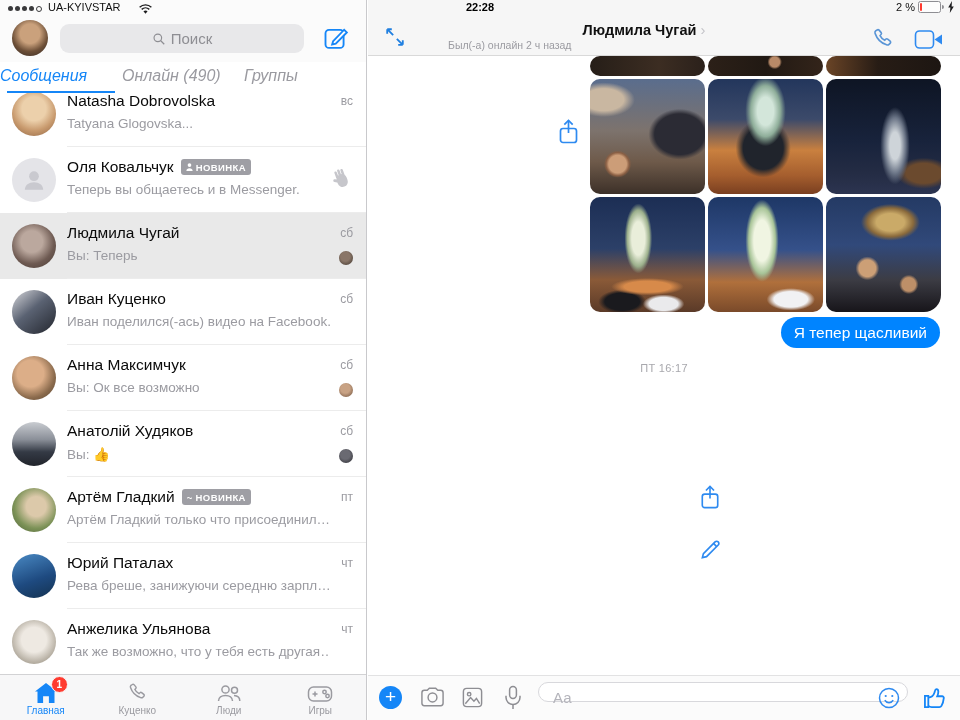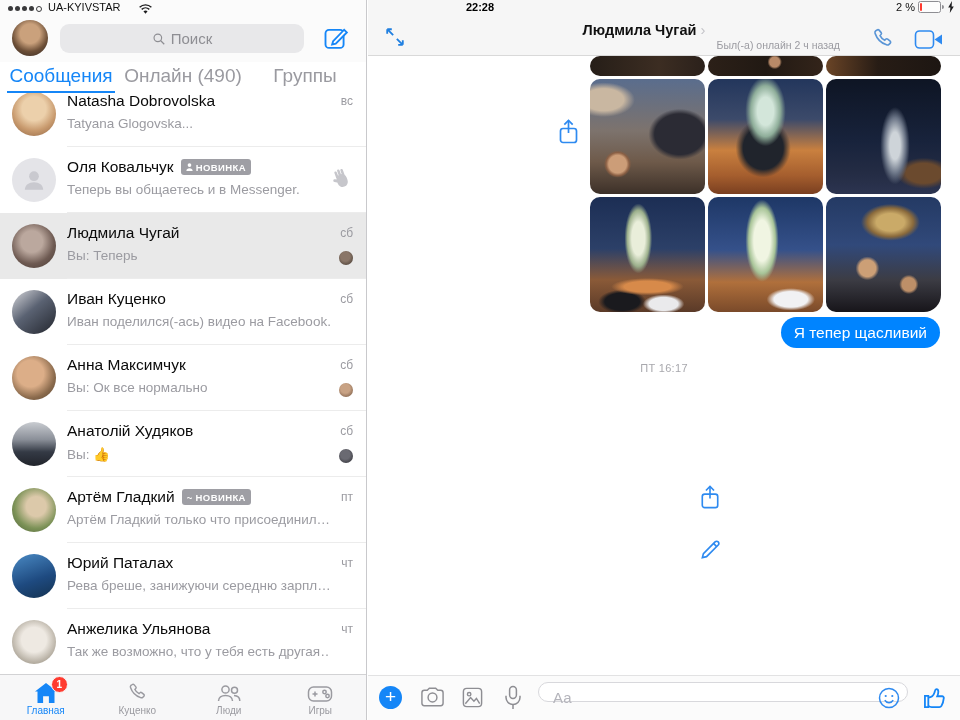--- a/index.html
+++ b/index.html
@@ -19,21 +19,21 @@
   .batt-cap{width:2px;height:4px;background:#8e8e93;border-radius:0 2px 2px 0;margin-left:-2px;}
   
   .left{position:absolute;left:0;top:0;width:367px;height:720px;background:#fff;border-right:1px solid #c9c9cc;box-sizing:border-box;}
   .lp-header{position:absolute;left:0;top:0;right:0;height:62px;background:#fbfbfb;}
   .av-main{position:absolute;left:12px;top:20px;width:36px;height:36px;border-radius:50%;
     background:radial-gradient(circle at 50% 38%,#caa17c 0 34%,#6e5038 62%,#2e2420 100%);}
   .search-field{position:absolute;left:60px;right:62px;top:24px;height:29px;border-radius:9px;background:#e8e8ea;
     display:flex;align-items:center;justify-content:center;gap:5px;color:#8e8e93;font-size:15px;}
   .compose-btn{position:absolute;right:16px;top:24px;width:28px;height:28px;}
   .lp-tabs{position:absolute;left:0;top:62px;right:0;height:31px;display:flex;border-bottom:1px solid #e9e9e9;background:#fff;}
-  .tab{flex:1;text-align:center;font-size:19px;line-height:28px;color:#9a9aa0;position:relative;}
+  .tab{flex:1;font-size:16px;line-height:28px;color:#9a9aa0;position:relative;font-style:italic;}
   .tab.active{color:#1586f7;}
   .tab.active:after{content:"";position:absolute;left:7px;right:7px;bottom:0;height:2px;background:#1586f7;}
   .chat-list{position:absolute;left:0;top:93px;right:0;bottom:45px;overflow:hidden;}
   .chat-row{position:relative;height:66px;background:#fff;}
   .chat-row.first{margin-top:-12px;}
   .chat-row.selected{background:#e9e9e9;}
   .chat-row:after{content:"";position:absolute;left:67px;right:0;bottom:0;height:1px;background:#ececec;}
   .c-av{position:absolute;left:12px;top:11px;width:44px;height:44px;border-radius:50%;}
   .c-name{position:absolute;left:67px;top:11px;right:60px;font-size:15.5px;font-weight:500;color:#0a0a0a;
     white-space:nowrap;overflow:hidden;display:flex;align-items:center;gap:7px;}
@@ -65,21 +65,21 @@
   .tb-ic{position:relative;height:24px;display:flex;align-items:flex-end;}
   .tb-badge{position:absolute;right:-10px;top:-4px;min-width:10px;height:15px;padding:0 2.5px;background:#ff3b30;
     border:1.5px solid #f7f7f8;border-radius:9px;color:#fff;font-size:10px;font-weight:bold;
     display:flex;align-items:center;justify-content:center;}
   
   .right{position:absolute;left:368px;top:0;right:0;height:720px;background:#fff;}
   .rp-header{position:absolute;left:0;top:0;right:0;height:56px;background:#f6f6f6;border-bottom:1px solid #d9d9d9;box-sizing:border-box;}
   .expand-btn{position:absolute;left:16px;top:26px;}
   .rp-title{position:absolute;left:80px;right:120px;top:21px;text-align:center;font-size:14.5px;font-weight:bold;color:#111;white-space:nowrap;}
   .rp-title .chev{color:#c3c3c8;font-weight:normal;font-size:15px;}
-  .rp-sub{position:absolute;left:80px;right:120px;top:39px;text-align:right;font-size:10.5px;color:#9b9ba1;white-space:nowrap;}
+  .rp-sub{position:absolute;left:80px;right:120px;top:39px;text-align:left;font-size:10.5px;color:#9b9ba1;white-space:nowrap;}
   .call-btn{position:absolute;right:64px;top:26px;}
   .video-btn{position:absolute;right:16px;top:29px;}
   .convo{position:absolute;left:0;top:56px;right:0;bottom:45px;background:#fff;}
   .pgrid{position:absolute;left:222px;top:0;display:grid;grid-template-columns:115px 115px 115px;
     grid-template-rows:20px 115px 115px;gap:3px;}
   .pg-cell{border-radius:10px;}
   .pg-cell.br{border-bottom-right-radius:17px;}
   .g-t1{background:linear-gradient(90deg,#261e18,#3c2d22 60%,#2b211b);}
   .g-t2{background:radial-gradient(circle 9px at 58% 30%,#b98a68 0 55%,transparent 80%),linear-gradient(90deg,#2c2018,#211913 50%,#33241a);}
   .g-t3{background:linear-gradient(90deg,#6a4426,#271c15 45%,#1d1612);}
@@ -253,21 +253,21 @@
           </div>
         <div class="c-prev">Иван поделился(-ась) видео на Facebook.</div>
         <div class="c-time">сб</div>
       </div>
 
       <div class="chat-row">
         <div class="c-av av4"></div>
         <div class="c-name">
             <span>Анна Максимчук</span>
           </div>
-        <div class="c-prev">Вы: Ок все нормально</div>
+        <div class="c-prev">Вы: Ок все возможно</div>
         <div class="c-time">сб</div>
         <div class="c-receipt rc-b"></div>
       </div>
 
       <div class="chat-row">
         <div class="c-av av5"></div>
         <div class="c-name">
             <span>Анатолій Худяков</span>
           </div>
         <div class="c-prev">Вы: 👍</div>

